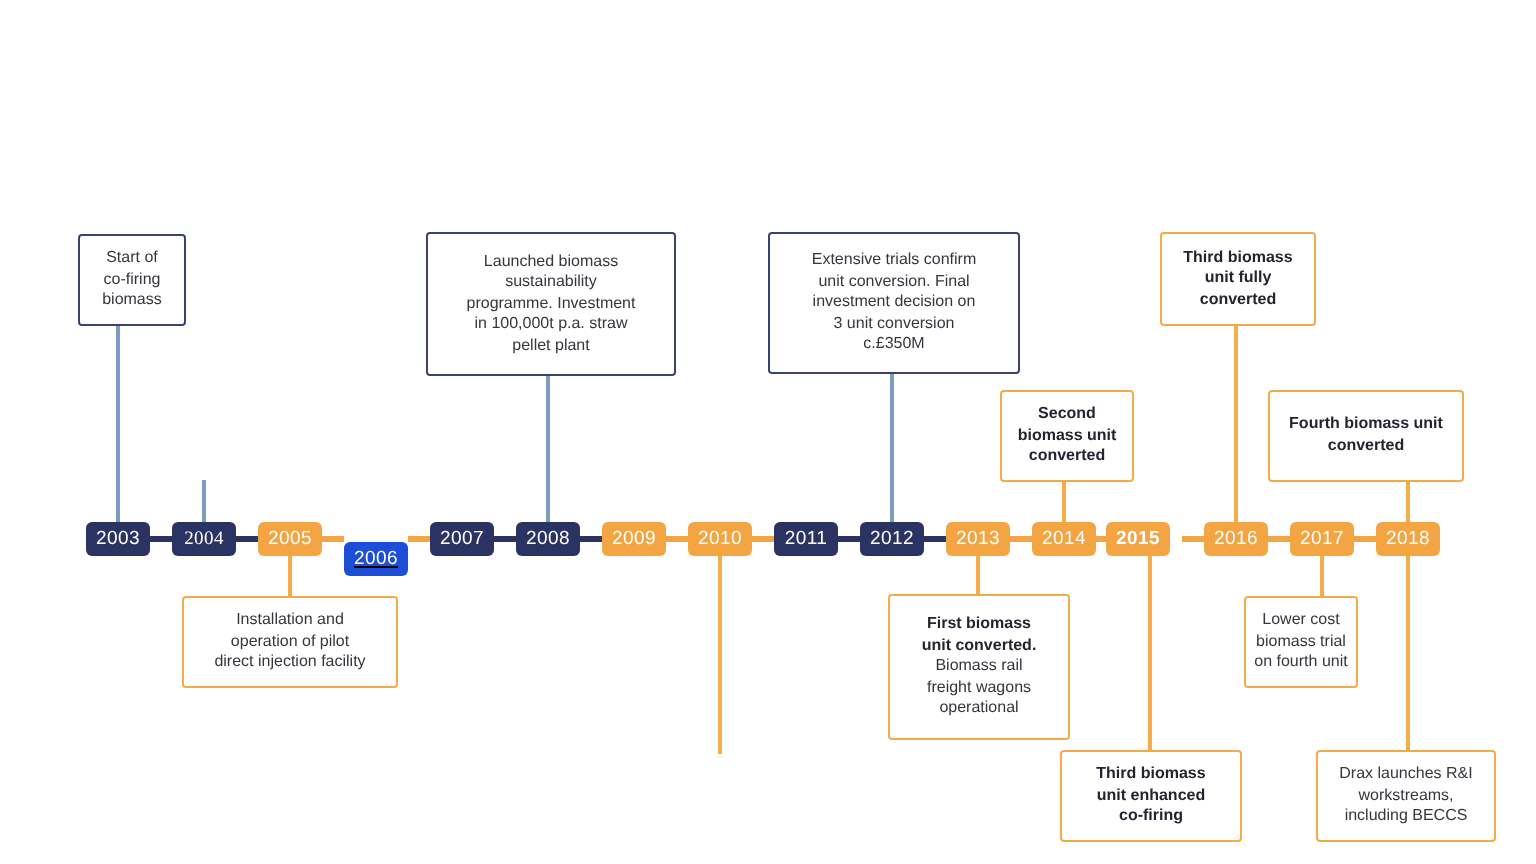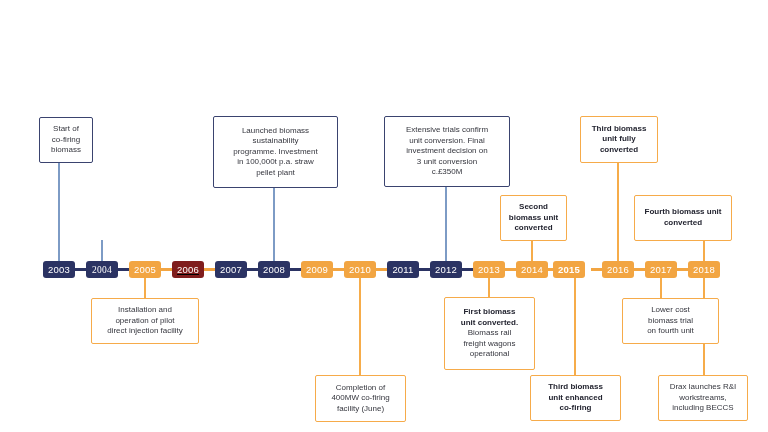--- a/index.html
+++ b/index.html
@@ -83,21 +83,21 @@
     <div class="timeline-segment" style="left: 677px; top: 268px; width: 11px; height: 3px; background: rgb(242, 165, 66);"></div>
     <div class="year-box" style="left: 43px; top: 261px; background: rgb(43, 51, 99);">
       <span>2003</span>
     </div>
     <div class="year-box" style="left: 86px; top: 261px; background: rgb(43, 51, 99); font-family: Liberation Serif, serif;">
       <span>2004</span>
     </div>
     <div class="year-box" style="left: 129px; top: 261px; background: rgb(242, 165, 66);">
       <span>2005</span>
     </div>
-    <div class="year-box" style="left: 172px; top: 261px; background: #7f1d1d; text-decoration: underline;">
+    <div class="year-box" style="left: 172px; top: 271px; background: #1d4ed8; text-decoration: underline;">
       <span>2006</span>
     </div>
     <div class="year-box" style="left: 215px; top: 261px; background: rgb(43, 51, 99);">
       <span>2007</span>
     </div>
     <div class="year-box" style="left: 258px; top: 261px; background: rgb(43, 51, 99);">
       <span>2008</span>
     </div>
     <div class="year-box" style="left: 301px; top: 261px; background: rgb(242, 165, 66);">
       <span>2009</span>
@@ -169,41 +169,36 @@
       <div class="event-line bold">Fourth biomass unit</div>
       <div class="event-line bold">converted</div>
     </div>
     <div class="connector" style="left: 144px; top: 277px; height: 23px; background: rgb(246, 172, 74);"></div>
     <div class="event-card" style="left: 91px; top: 298px; width: 108px; height: 46px; border: 1.5px solid rgb(246, 171, 74);">
       <div class="event-line">Installation and</div>
       <div class="event-line">operation of pilot</div>
       <div class="event-line">direct injection facility</div>
     </div>
     <div class="connector" style="left: 359px; top: 277px; height: 100px; background: rgb(246, 172, 74);"></div>
-    <div class="event-card" style="left: 315px; top: 375px; width: 91px; height: 47px; border: 1.5px solid rgb(246, 171, 74);">
-      <div class="event-line">Completion of</div>
-      <div class="event-line">400MW co-firing</div>
-      <div class="event-line">facility (June)</div>
-    </div>
     <div class="connector" style="left: 488px; top: 277px; height: 22px; background: rgb(246, 172, 74);"></div>
     <div class="event-card" style="left: 444px; top: 297px; width: 91px; height: 73px; border: 1.5px solid rgb(246, 171, 74);">
       <div class="event-line bold">First biomass</div>
       <div class="event-line bold">unit converted.</div>
       <div class="event-line">Biomass rail</div>
       <div class="event-line">freight wagons</div>
       <div class="event-line">operational</div>
     </div>
     <div class="connector" style="left: 574px; top: 277px; height: 100px; background: rgb(246, 172, 74);"></div>
     <div class="event-card" style="left: 530px; top: 375px; width: 91px; height: 46px; border: 1.5px solid rgb(246, 171, 74);">
       <div class="event-line bold">Third biomass</div>
       <div class="event-line bold">unit enhanced</div>
       <div class="event-line bold">co-firing</div>
     </div>
     <div class="connector" style="left: 660px; top: 277px; height: 23px; background: rgb(246, 172, 74);"></div>
-    <div class="event-card" style="left: 622px; top: 298px; width: 97px; height: 46px; border: 1.5px solid rgb(246, 171, 74);">
+    <div class="event-card" style="left: 622px; top: 298px; width: 57px; height: 46px; border: 1.5px solid rgb(246, 171, 74);">
       <div class="event-line">Lower cost</div>
       <div class="event-line">biomass trial</div>
       <div class="event-line">on fourth unit</div>
     </div>
     <div class="connector" style="left: 703px; top: 277px; height: 100px; background: rgb(246, 172, 74);"></div>
     <div class="event-card" style="left: 658px; top: 375px; width: 90px; height: 46px; border: 1.5px solid rgb(246, 171, 74);">
       <div class="event-line">Drax launches R&amp;I</div>
       <div class="event-line">workstreams,</div>
       <div class="event-line">including BECCS</div>
     </div>

